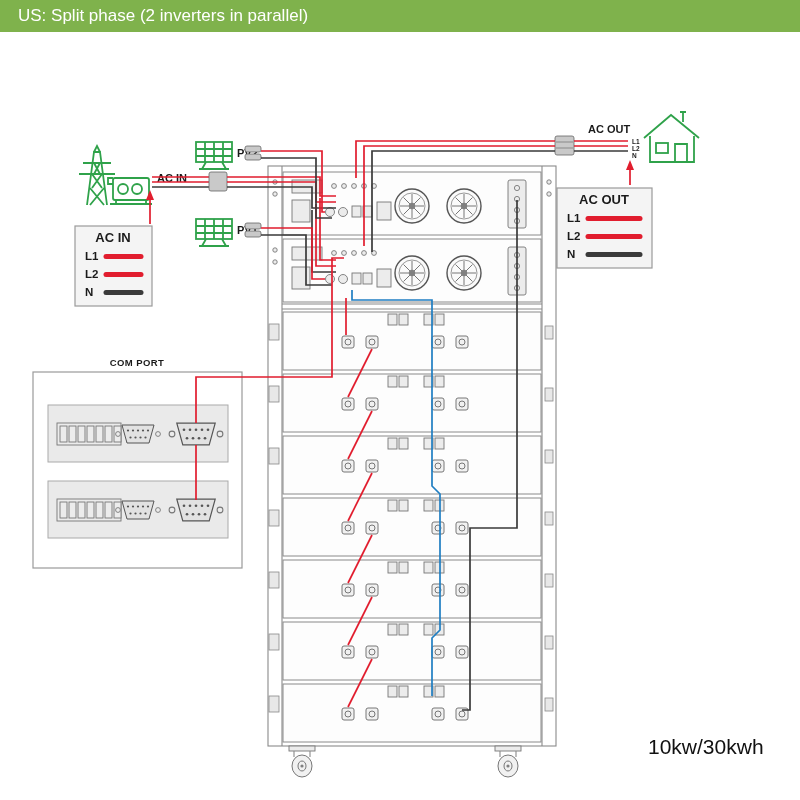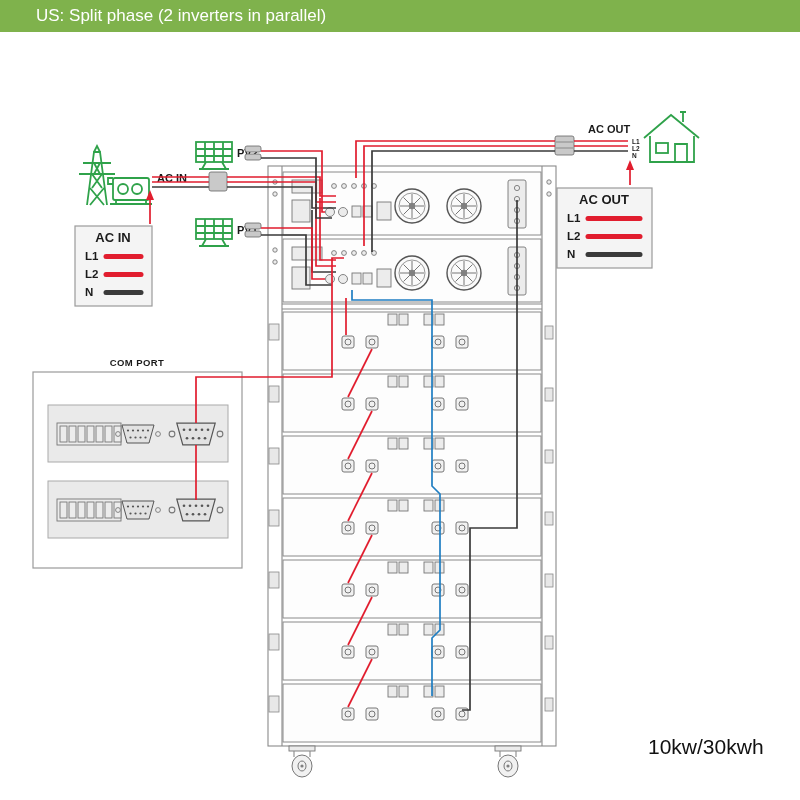--- a/index.html
+++ b/index.html
@@ -1,19 +1,19 @@
 <!DOCTYPE html>
 <html><head>
 <meta charset="utf-8">
 <style>
   * { margin:0; padding:0; box-sizing:border-box; }
   html,body { width:800px; height:800px; }
   body { background:#fff; font-family:"Liberation Sans", sans-serif; position:relative; overflow:hidden; }
   .header { position:absolute; top:0; left:0; width:800px; height:32px; background:#7fb24c; color:#fff;
-            font-size:17px; line-height:32px; padding-left:36px; }
+            font-size:17px; line-height:32px; padding-left:18px; }
   svg.diagram { position:absolute; top:32px; left:0; }
   svg text { font-family:"Liberation Sans", sans-serif; fill:#1a1a1a; }
   .lbl { font-size:11px; font-weight:bold; }
   .lbl-sm { font-size:6.5px; font-weight:bold; }
   .legend-title { font-size:13px; font-weight:bold; }
   .legend-row { font-size:11.5px; font-weight:bold; }
   .com-label { font-size:9.5px; font-weight:bold; letter-spacing:.4px; }
   .capacity { font-size:21px; fill:#111; }
   .wire-r { stroke:#e11d2e; stroke-width:1.7; fill:none; }
   .wire-k { stroke:#3a3a3a; stroke-width:1.7; fill:none; }

